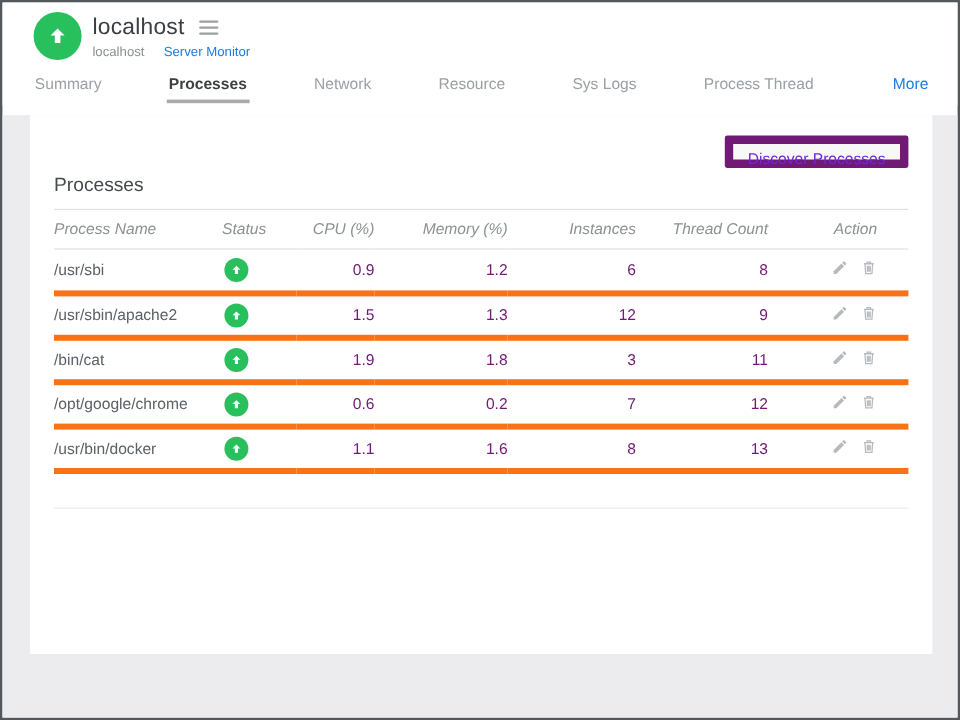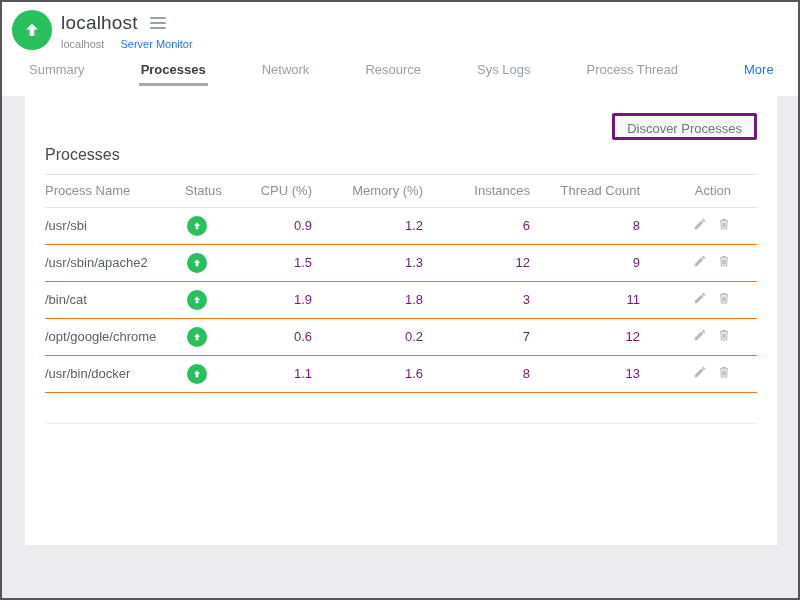--- a/index.html
+++ b/index.html
@@ -9,21 +9,21 @@
   .viewport {
     width: 800px; height: 600px;
     border: 2px solid #54585d;
     background: #fff;
     overflow: hidden;
     position: relative;
   }
 
   
   .app-header { height: 86px; background: #fff; }
-  .header-top { display: flex; padding: 8px 0 0 10px; text-align: right; }
+  .header-top { display: flex; padding: 8px 0 0 26px; text-align: right; }
   .avatar {
     width: 40px; height: 40px; border-radius: 50%;
     background: #27c05d; flex: 0 0 40px;
     display: flex; align-items: center; justify-content: center;
   }
   .avatar svg { width: 18px; height: 18px; }
   .header-text { margin-left: 9px; padding-top: 2px; }
   .title-row { display: flex; align-items: center; }
   .page-title { font-size: 19px; font-weight: 500; color: #3a3f44; letter-spacing: 0.2px; }
   .hamburger { margin-left: 10px; display: inline-flex; flex-direction: column; gap: 3px; cursor: pointer; padding: 2px; }
@@ -43,39 +43,39 @@
 
   
   .body-bg { background: #ececee; height: 510px; }
   .card {
     background: #fff; margin: 8px 21px 0 23px;
     height: 449px; padding: 0 20px; overflow: hidden;
   }
   .card-toolbar { display: flex; justify-content: flex-end; padding-top: 17px; height: 44px; }
   .discover-btn {
     font-family: "Liberation Sans", sans-serif;
-    font-size: 13px; color: #737373;
-    background: #f8f8f8; border: 3px solid #701a75; border-radius: 2px;
+    font-size: 13px; color: #6d28d9;
+    background: #f8f8f8; border: 7px solid #701a75; border-radius: 2px;
     padding: 5px 12px; height: 27px; cursor: pointer;
   }
   .section-title {
     font-size: 16px; font-weight: 400; color: #45494d;
     padding: 6px 0 10px; border-bottom: 1px solid #e0e0e0;
   }
 
   
   table { width: 100%; border-collapse: collapse; table-layout: fixed; }
   thead th {
     font-size: 13px; font-weight: 400; color: #8b9095;
     height: 32px; vertical-align: middle;
-    border-bottom: 1px solid #e2e2e2; text-align: left;
+    border-bottom: 1px solid #e2e2e2; text-align: left; font-style: italic;
   }
   tbody td {
     font-size: 13px; height: 37px; vertical-align: middle;
-    border-bottom: 1px solid #f97316; color: #5b6166;
+    border-bottom: 5px solid #f97316; color: #5b6166;
   }
   .w-name   { width: 140px; text-align: left; }
   .w-status { width: 62px;  text-align: left; }
   .w-cpu    { width: 65px;  text-align: right; }
   .w-mem    { width: 111px; text-align: right; }
   .w-inst   { width: 107px; text-align: right; }
   .w-thread { width: 110px; text-align: right; }
   .w-action { text-align: right; padding-right: 26px; }
   td.num { color: #701a75; cursor: pointer; }
   .status-dot {

